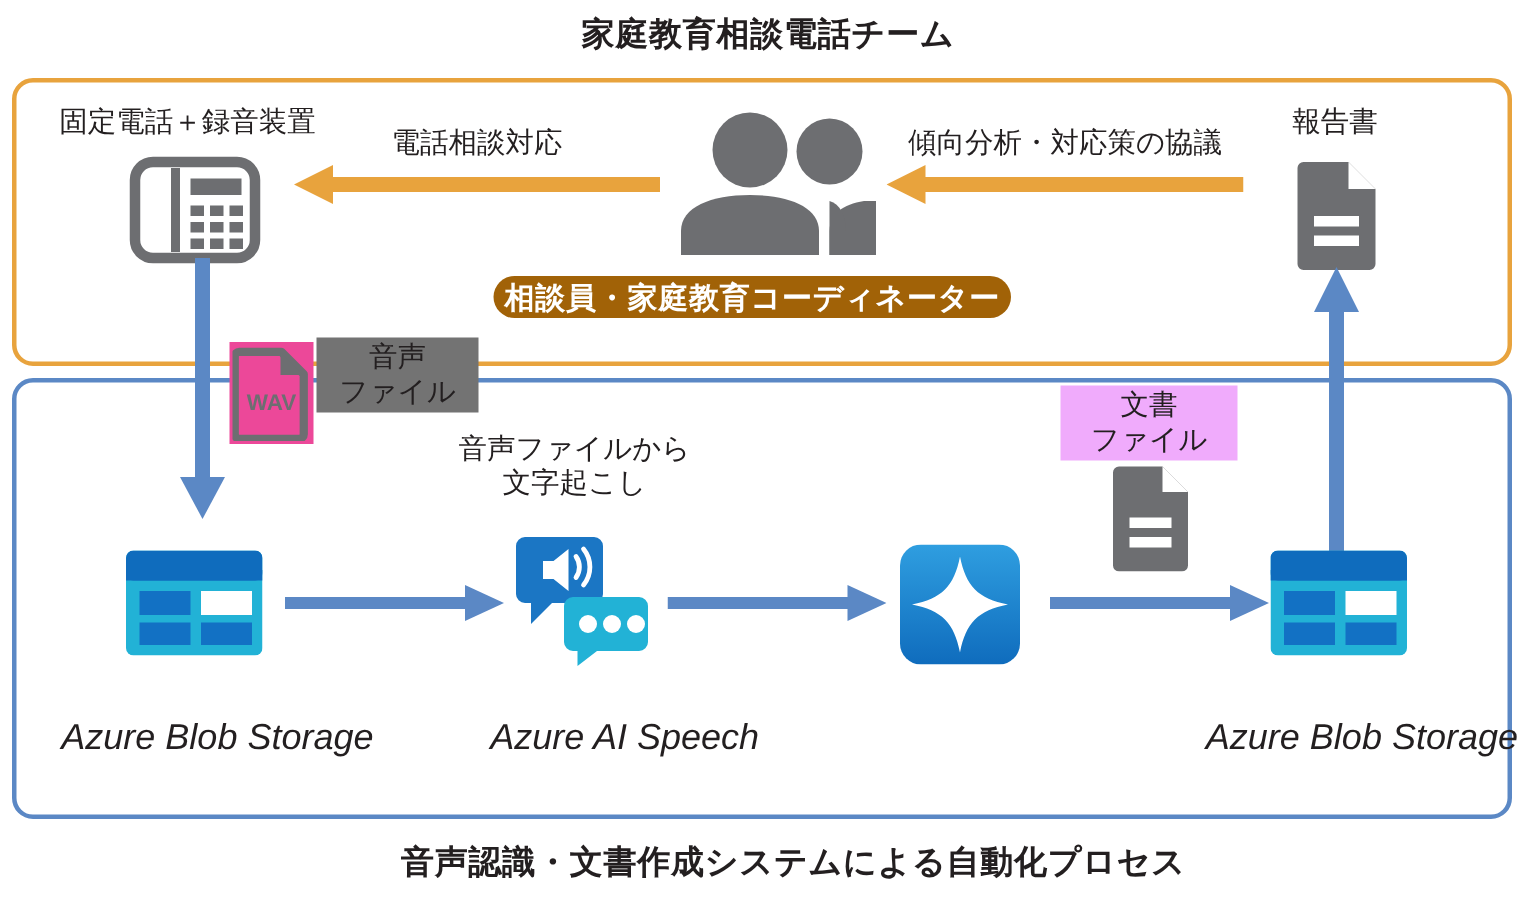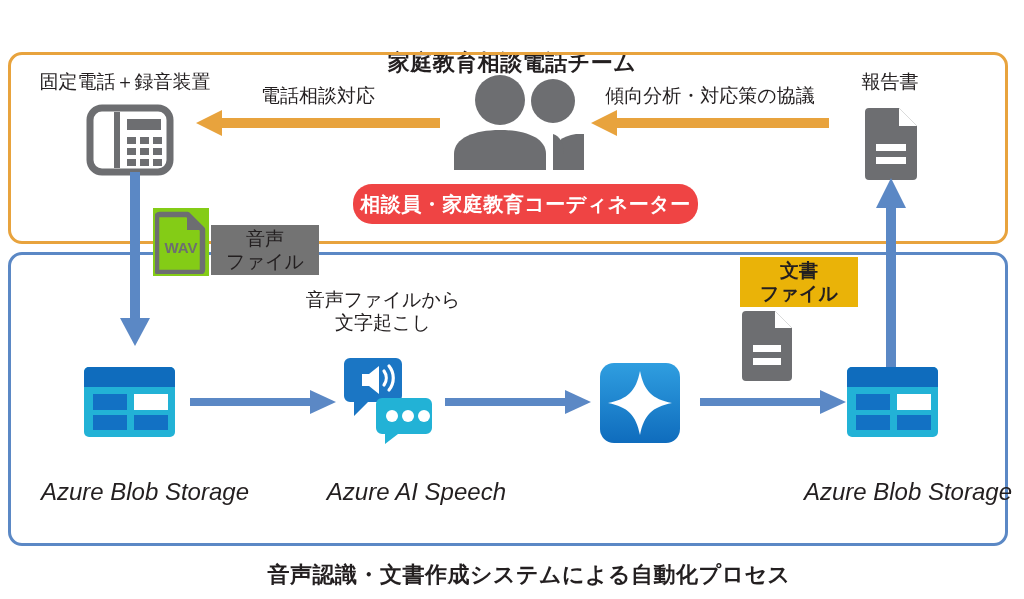--- a/index.html
+++ b/index.html
@@ -11,21 +11,21 @@
     overflow:hidden;
     position:relative;
   }
   #stage{position:absolute;left:0;top:0;width:1024px;height:599px;}
 
   .abs{position:absolute;}
 
   
   #title-top{
     left:0;top:8px;width:1024px;text-align:center;
-    font-size:22px;font-weight:bold;letter-spacing:.5px;margin-top:40px;
+    font-size:22px;font-weight:bold;letter-spacing:.5px;
   }
   #title-bottom{
     left:0;top:560px;width:1024px;text-align:center;
     font-size:22px;font-weight:bold;letter-spacing:.5px;padding-left:17px;
   }
 
   
   #panel-team{
     left:8px;top:52px;width:1000px;height:192px;
     border:3px solid #e8a33d;border-radius:14px;
@@ -36,22 +36,22 @@
     border:3px solid #5b88c5;border-radius:14px;
     background:transparent;box-sizing:border-box;
   }
 
   
   .lbl{font-size:19px;line-height:1.22;text-align:center;white-space:pre-line;}
   .lbl-svc{font-size:24px;text-align:right;width:240px;font-style:italic;}
 
   
   #coordinator-badge{
-    left:353px;top:184px;width:345px;height:40px;
-    background:#ef4444;border-radius:19px;
+    left:329px;top:184px;width:345px;height:28px;
+    background:#a16207;border-radius:19px;
     color:#ffffff;font-size:20px;font-weight:bold;
     display:flex;align-items:center;justify-content:center;
     letter-spacing:.5px;
   }
 
   
   .icon{display:block;}
 </style>
 </head>
 <body>
@@ -127,31 +127,31 @@
     </svg>
   </div>
 
   <div class="abs" style="left:874px;top:178px;">
     <svg width="34" height="192" viewBox="0 0 34 192">
       <rect x="12" y="30" width="10" height="162" fill="#5b88c5"></rect>
       <path d="M17 0 L2 30 L32 30 Z" fill="#5b88c5"></path>
     </svg>
   </div>
 
-  <div class="abs" style="left:153px;top:208px;background:#84cc16;padding:2px;">
+  <div class="abs" style="left:153px;top:228px;background:#ec4899;padding:2px;">
     <svg width="52" height="64" viewBox="0 0 52 64" class="icon">
       <path d="M4.5 4.5 h28 l15 15 v40 a3 3 0 0 1 -3 3 h-40 a3 3 0 0 1 -3 -3 v-52 a3 3 0 0 1 3 -3 z" fill="none" stroke="#6d6e71" stroke-width="5.5" stroke-linejoin="round"></path>
       <path d="M32 5 l15 15 h-15 z" fill="#6d6e71"></path>
       <text x="26" y="43" font-family="'Liberation Sans',sans-serif" font-size="15" font-weight="bold" fill="#6d6e71" text-anchor="middle">WAV</text>
     </svg>
   </div>
   <div class="abs lbl" style="left:211px;top:225px;width:100px;background:#737373;padding:2px 4px;">音声
 ファイル</div>
 
-  <div class="abs lbl" style="left:740px;top:257px;width:110px;background:#eab308;padding:2px 4px;font-weight:bold;">文書
+  <div class="abs lbl" style="left:707px;top:257px;width:110px;background:#f0abfc;padding:2px 4px;">文書
 ファイル</div>
   <div class="abs" style="left:738px;top:307px;">
     <svg width="58" height="74" viewBox="0 0 58 74" class="icon">
       <path d="M4 4 h33 l17 17 v49 a4 4 0 0 1 -4 4 h-42 a4 4 0 0 1 -4 -4 v-62 a4 4 0 0 1 4 -4 z" fill="#6d6e71"></path>
       <path d="M37 4 l17 17 h-17 z" fill="#ffffff"></path>
       <rect x="15" y="38" width="28" height="7" fill="#ffffff"></rect>
       <rect x="15" y="51" width="28" height="7" fill="#ffffff"></rect>
     </svg>
   </div>
 

